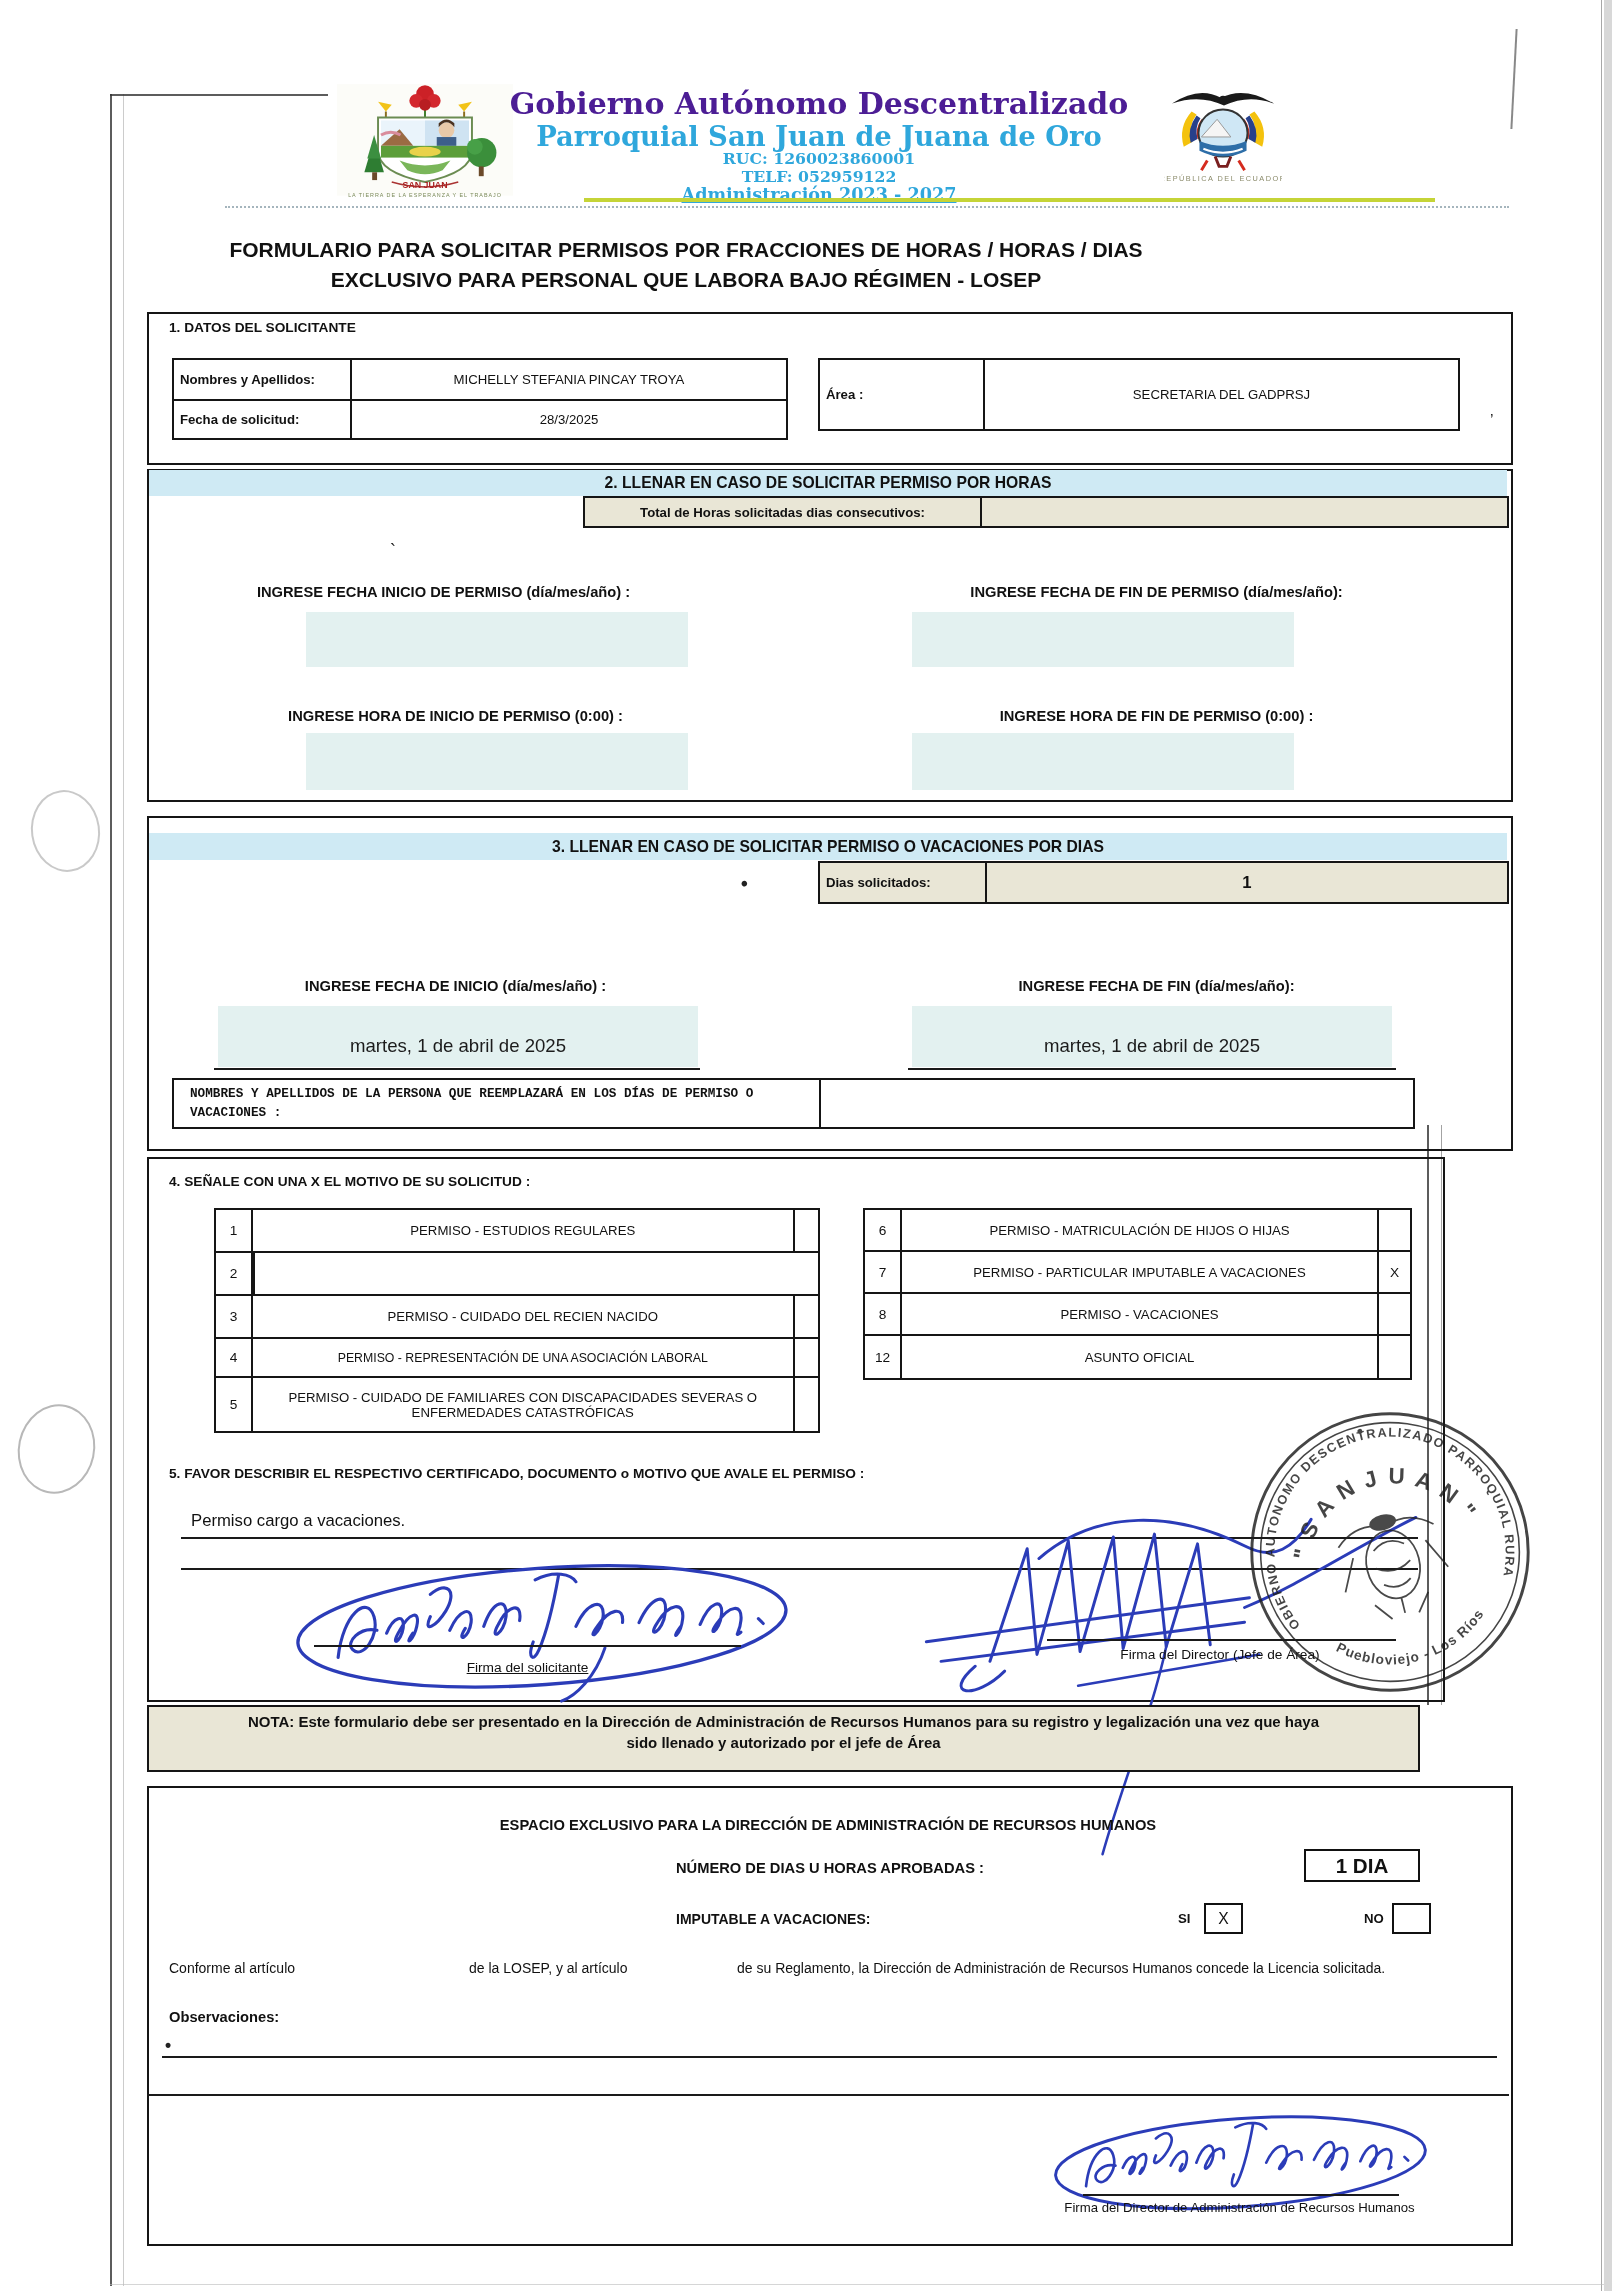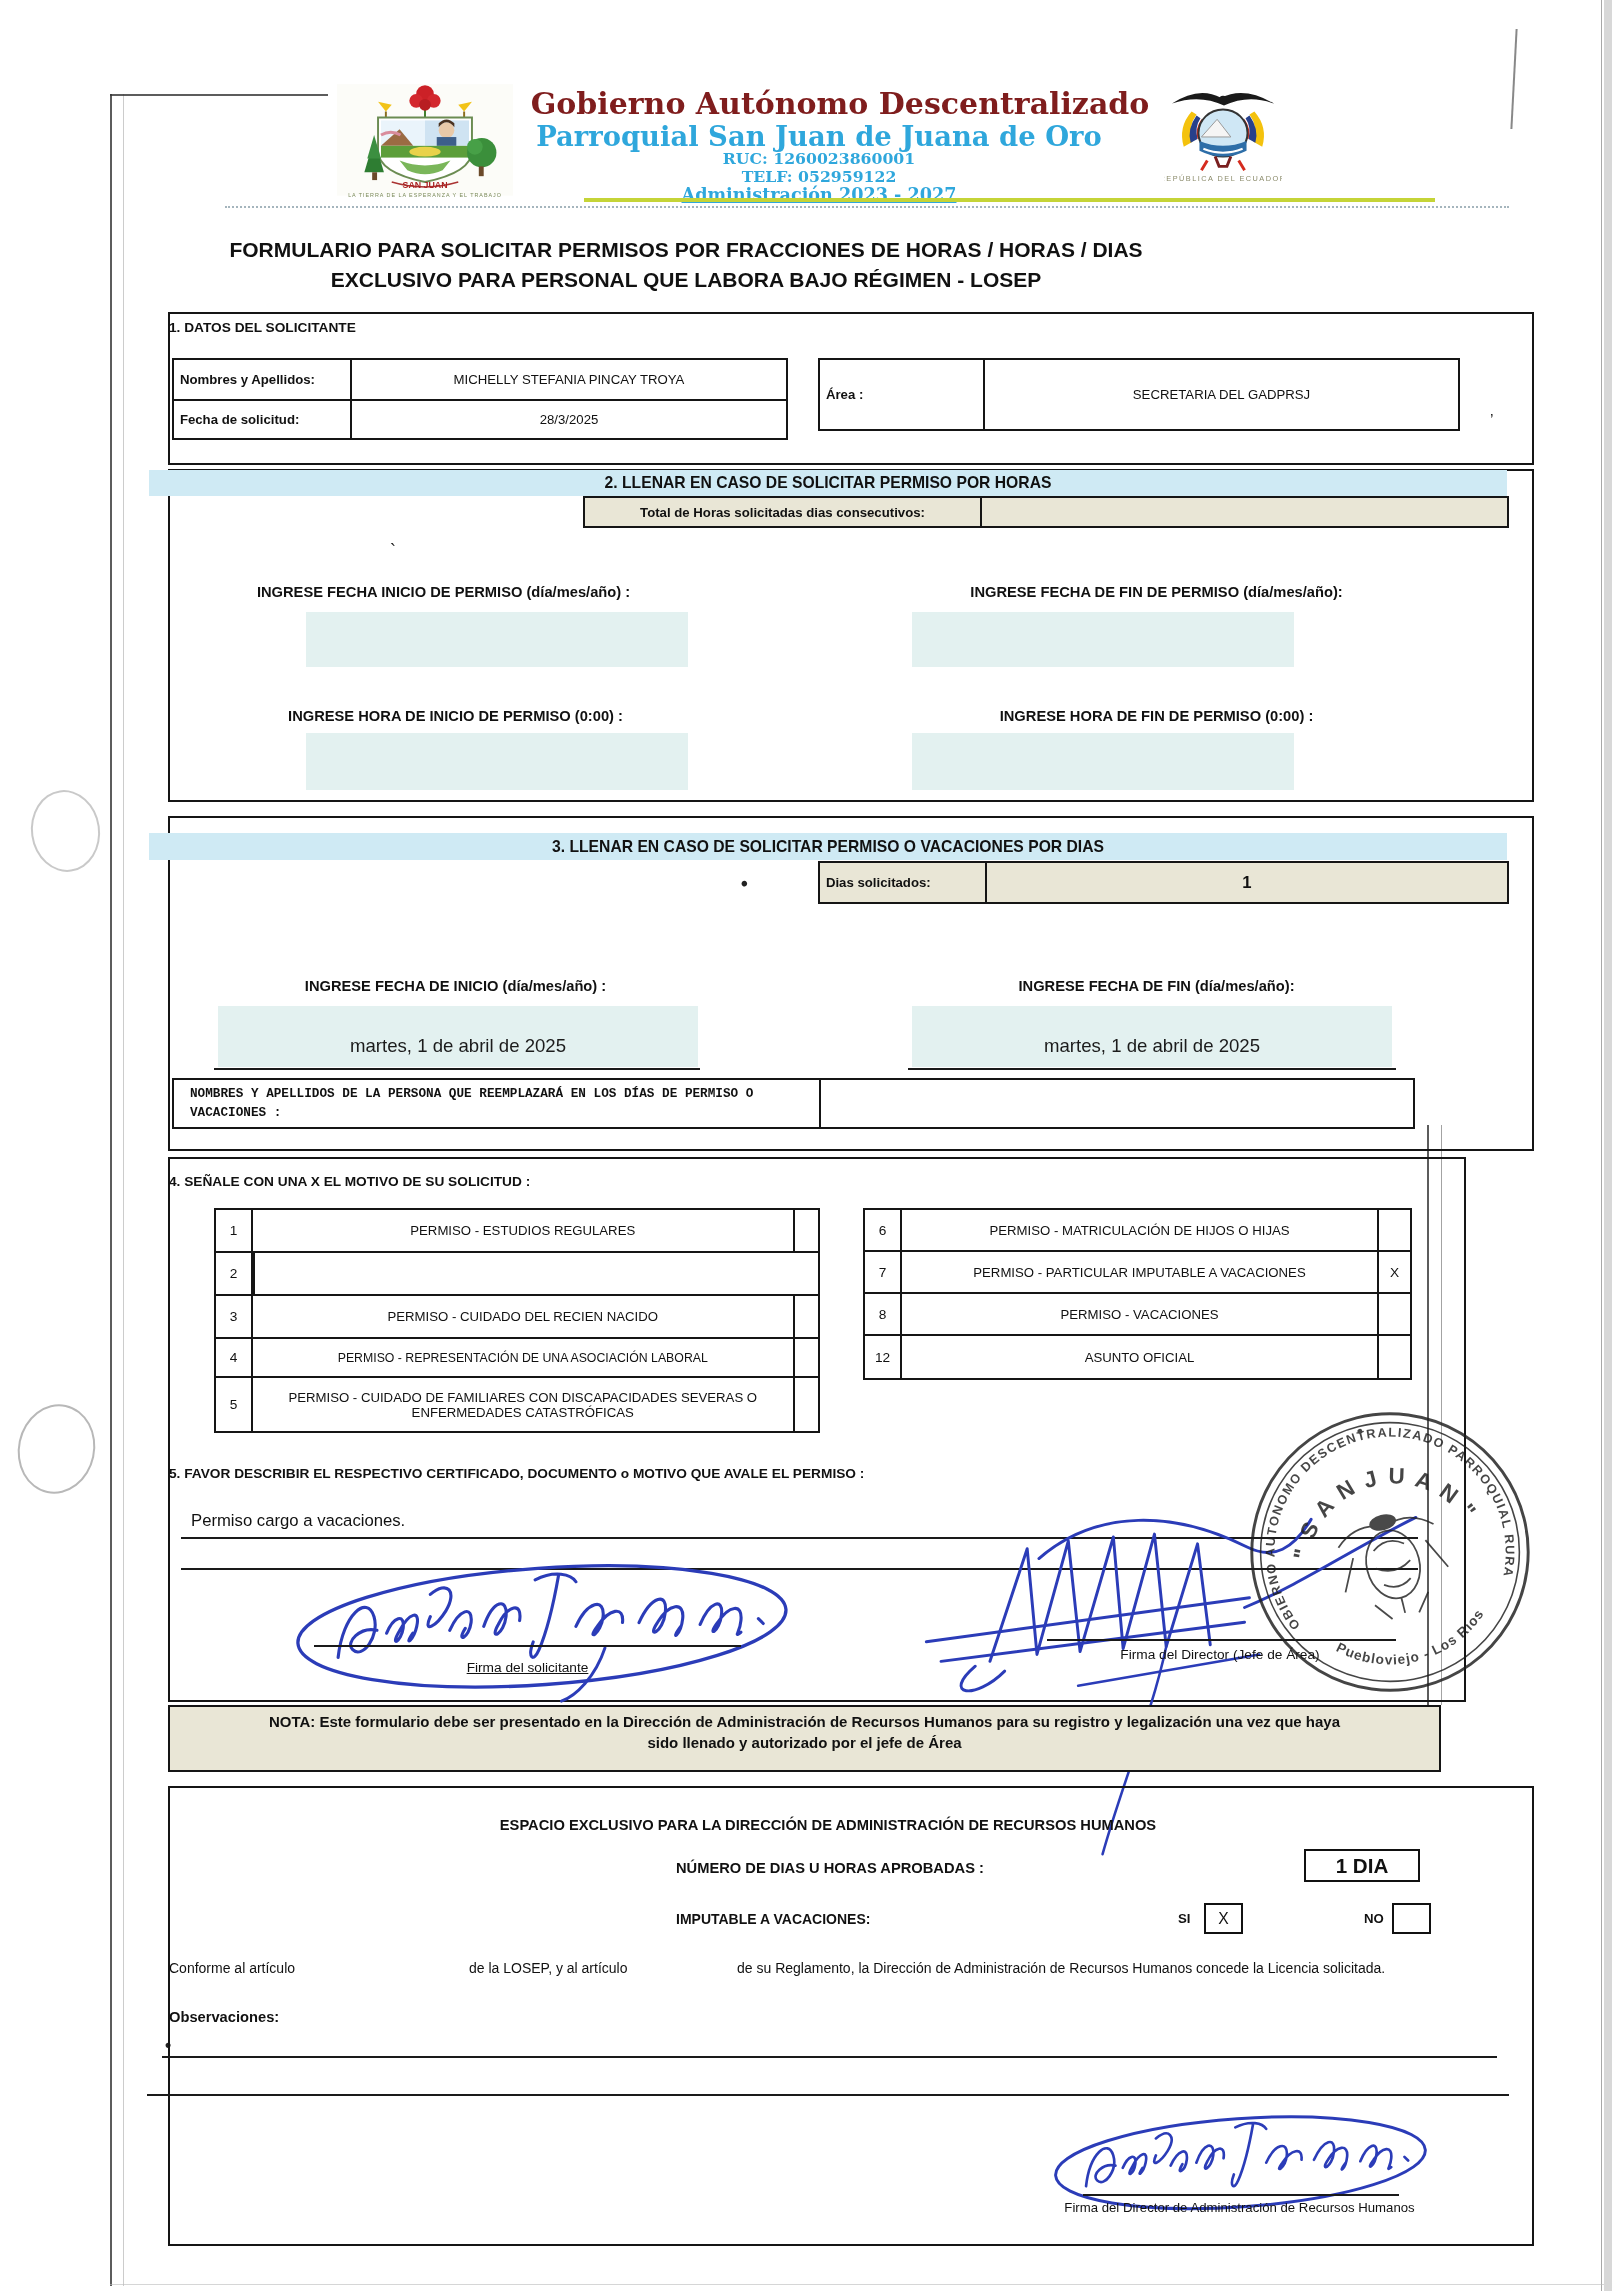--- a/index.html
+++ b/index.html
@@ -3,21 +3,21 @@
 <meta charset="utf-8">
 <style>
   html,body{margin:0;padding:0;background:#888;}
   .page{
     position:relative;width:1621px;height:2292px;background:#ffffff;
     font-family:"Liberation Sans",sans-serif;color:#111;overflow:hidden;margin:0 auto;
   }
   .abs{position:absolute;}
   .bold{font-weight:bold;}
   .ctr{text-align:center;}
-  .box{border:2px solid #151515;margin-left:21px;}
+  .box{border:2px solid #151515;}
   .bar{background:#cfeaf4;}
   .beige{background:#e9e6d6;}
   .inputblue{background:#e3f1f0;}
   .cell{border:2px solid #151515;box-sizing:border-box;display:flex;align-items:center;}
   .cellc{justify-content:center;text-align:center;}
   .small{font-size:13.2px;}
   .sechead{font-size:14.7px;font-weight:bold;}
   .barhead{font-size:15.7px;font-weight:bold;text-align:center;}
   .ingrese{font-size:14.7px;font-weight:bold;text-align:center;}
   .dateval{font-size:18.6px;color:#1c1c1c;text-align:center;}
@@ -78,21 +78,21 @@
     <path d="M33,82 L40,58 L47,82 z" fill="#3c8f40"></path>
     <rect x="38" y="96" width="5" height="8" fill="#6b4a2a"></rect>
     <circle cx="150" cy="76" r="15" fill="#3b8f3b"></circle>
     <circle cx="143" cy="70" r="8" fill="#47a047"></circle>
     <rect x="147" y="90" width="5" height="10" fill="#6b4a2a"></rect>
     <path d="M58,106 q34,10 68,0" stroke="#a33" stroke-width="1.5" fill="none"></path>
     <text x="92" y="112" text-anchor="middle" font-size="9" font-weight="bold" fill="#a22" font-family="Liberation Sans,sans-serif">SAN JUAN</text>
     <text x="92" y="121" text-anchor="middle" font-size="5.5" fill="#7a8a5a" letter-spacing="1">LA TIERRA DE LA ESPERANZA Y EL TRABAJO</text>
   </svg>
 
-  <div class="abs ctr" style="left:482px;top:86px;width:716px;font-family:'DejaVu Serif',serif;font-weight:bold;font-size:30px;color:#7f1d1d;">Gobierno Autónomo Descentralizado</div>
+  <div class="abs ctr" style="left:461px;top:86px;width:716px;font-family:'DejaVu Serif',serif;font-weight:bold;font-size:30px;color:#4c1d95;">Gobierno Autónomo Descentralizado</div>
   <div class="abs ctr" style="left:461px;top:120px;width:716px;font-family:'DejaVu Serif',serif;font-weight:bold;font-size:27.4px;color:#2fa7dc;">Parroquial San Juan de Juana de Oro</div>
   <div class="abs ctr" style="left:461px;top:149px;width:716px;font-family:'DejaVu Serif',serif;font-weight:bold;font-size:15.7px;color:#2fa7dc;">RUC: 1260023860001</div>
   <div class="abs ctr" style="left:461px;top:167px;width:716px;font-family:'DejaVu Serif',serif;font-weight:bold;font-size:15.7px;color:#2fa7dc;">TELF: 052959122</div>
   <div class="abs ctr" style="left:461px;top:184px;width:716px;font-family:'DejaVu Serif',serif;font-weight:bold;font-size:17.6px;color:#2fa7dc;text-decoration:underline;">Administración 2023 - 2027</div>
 
   <div class="abs" style="left:584px;top:198px;width:851px;height:3.9px;background:#c5d437;"></div>
   <div class="abs" style="left:225px;top:206px;width:1284px;height:0;border-top:2px dotted #8fa3ad;opacity:.8;"></div>
 
   <svg class="abs" style="left:1164px;top:84px;" width="118" height="102" viewBox="0 0 120 104">
     <path d="M8,20 Q35,2 58,14 Q82,2 112,20 Q86,10 61,22 Q36,10 8,20 z" fill="#1a1a1a"></path>

